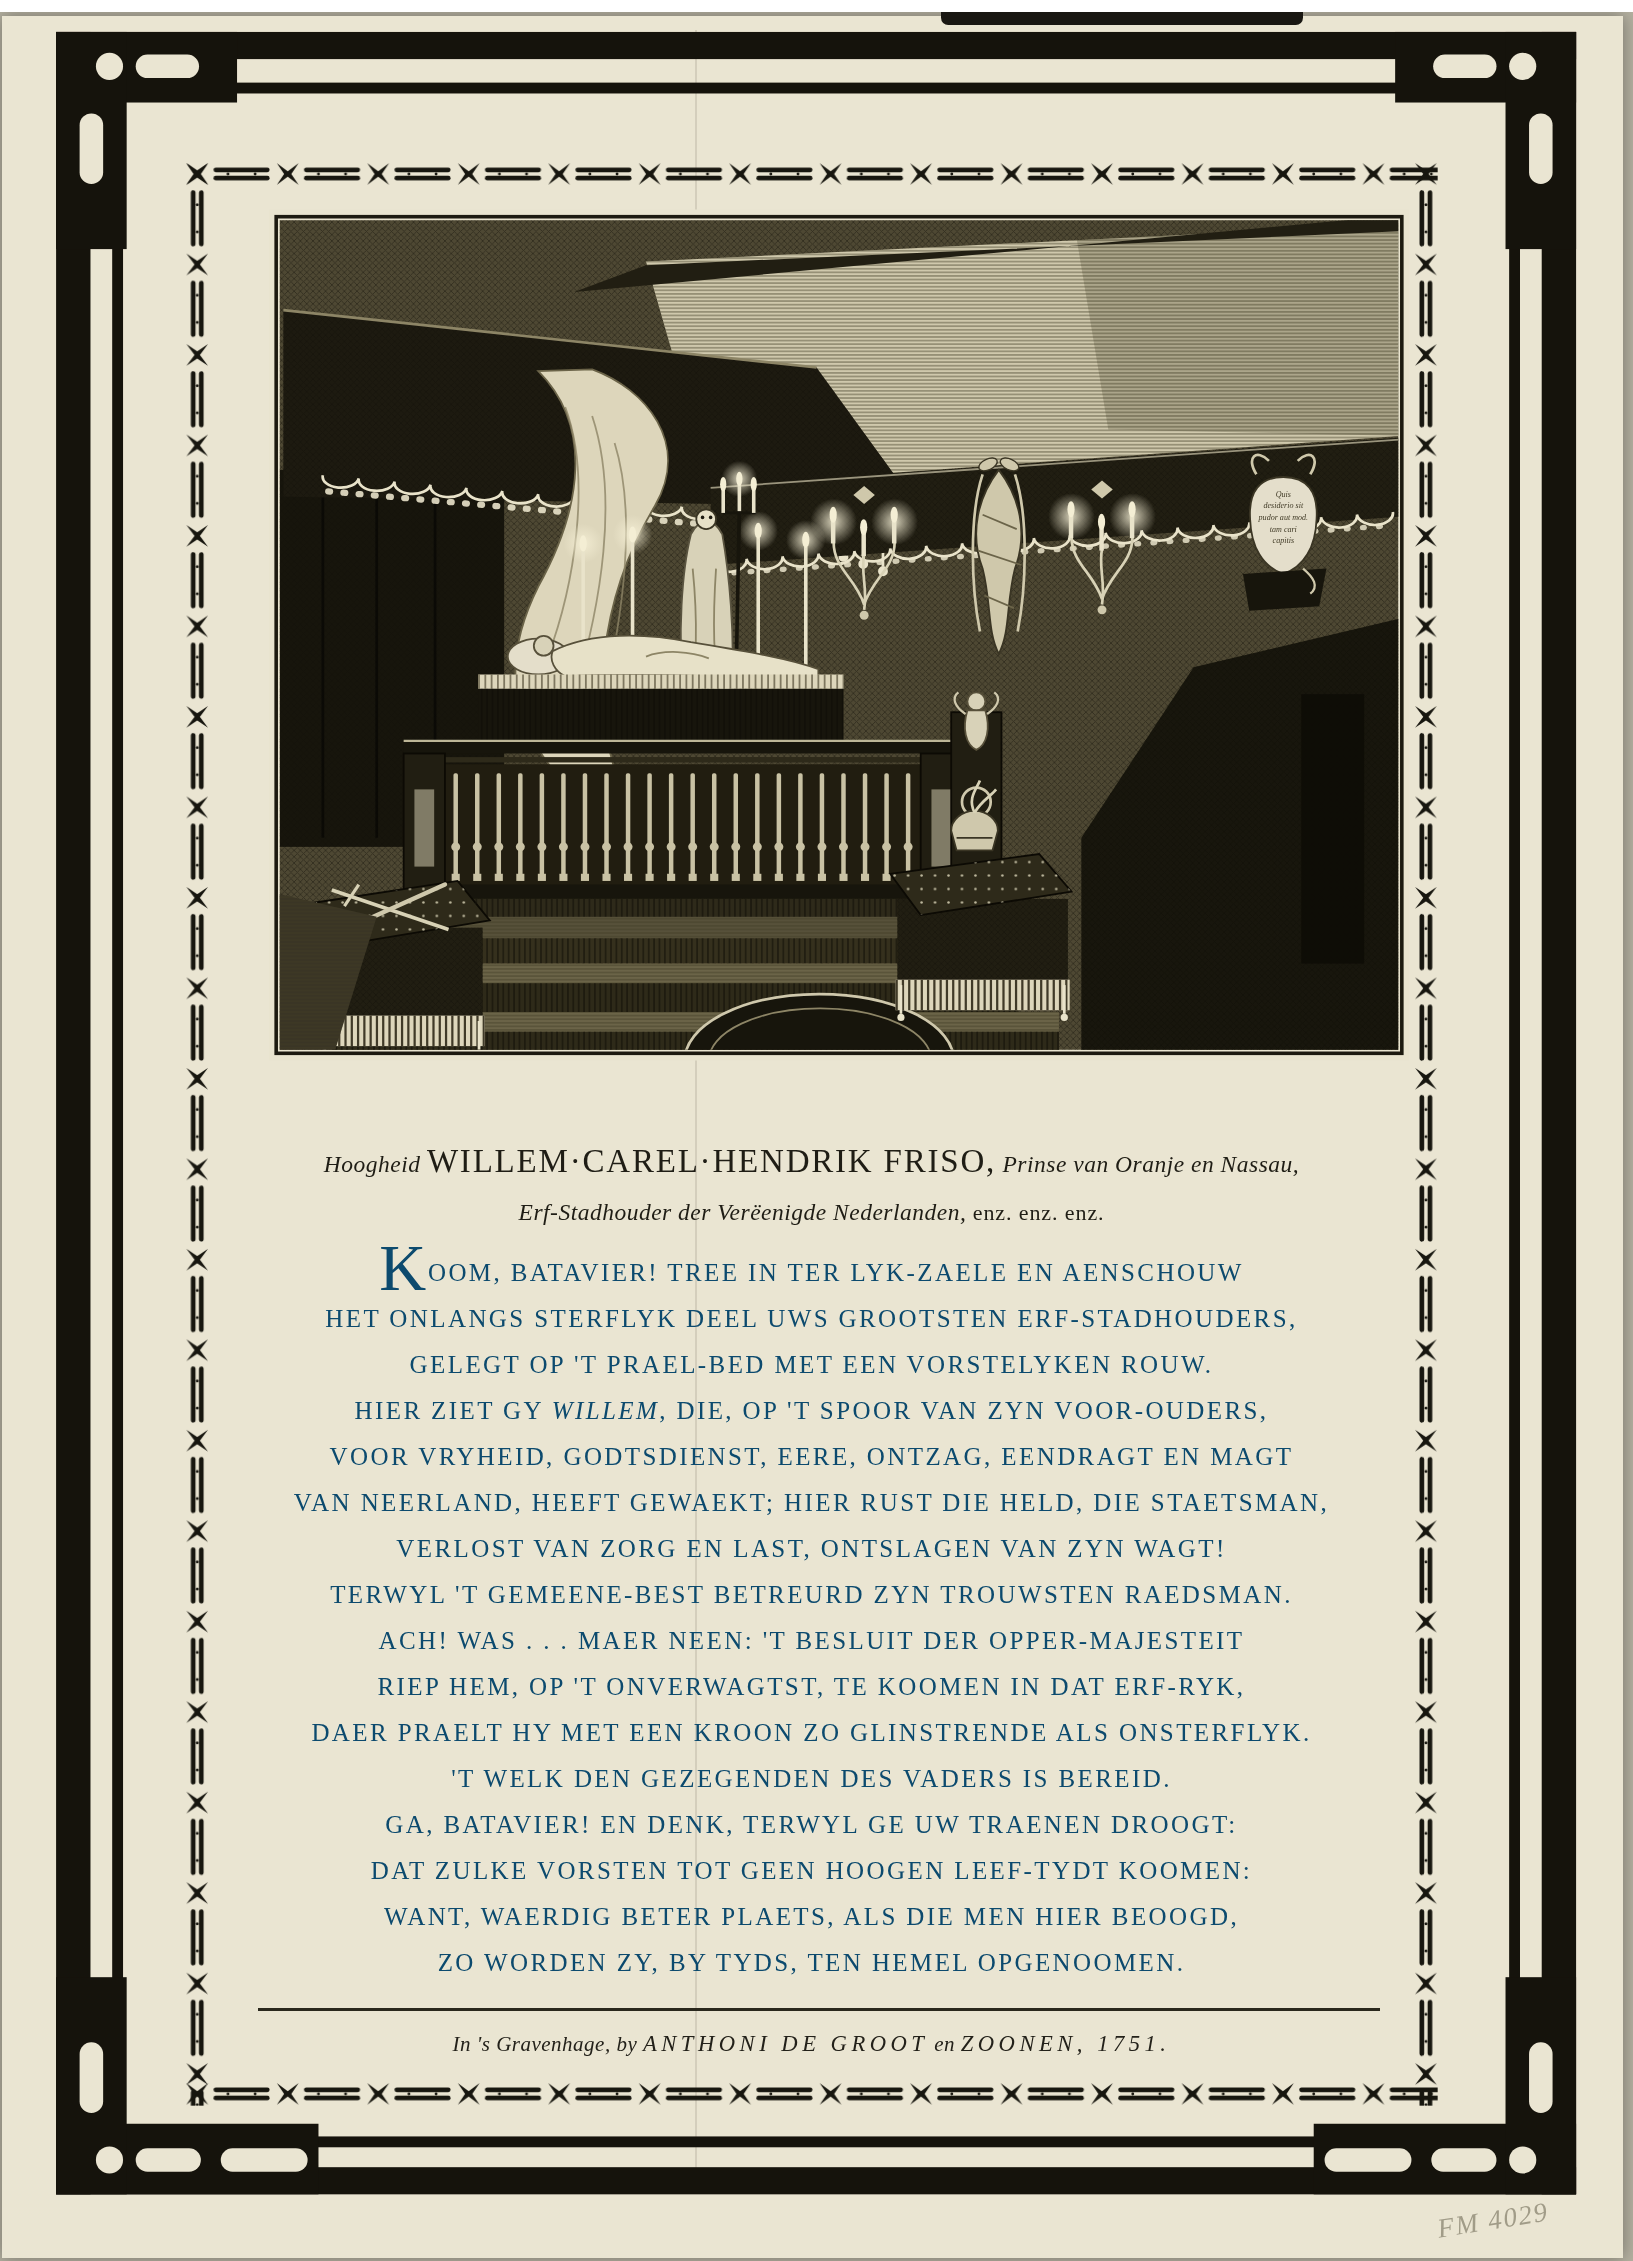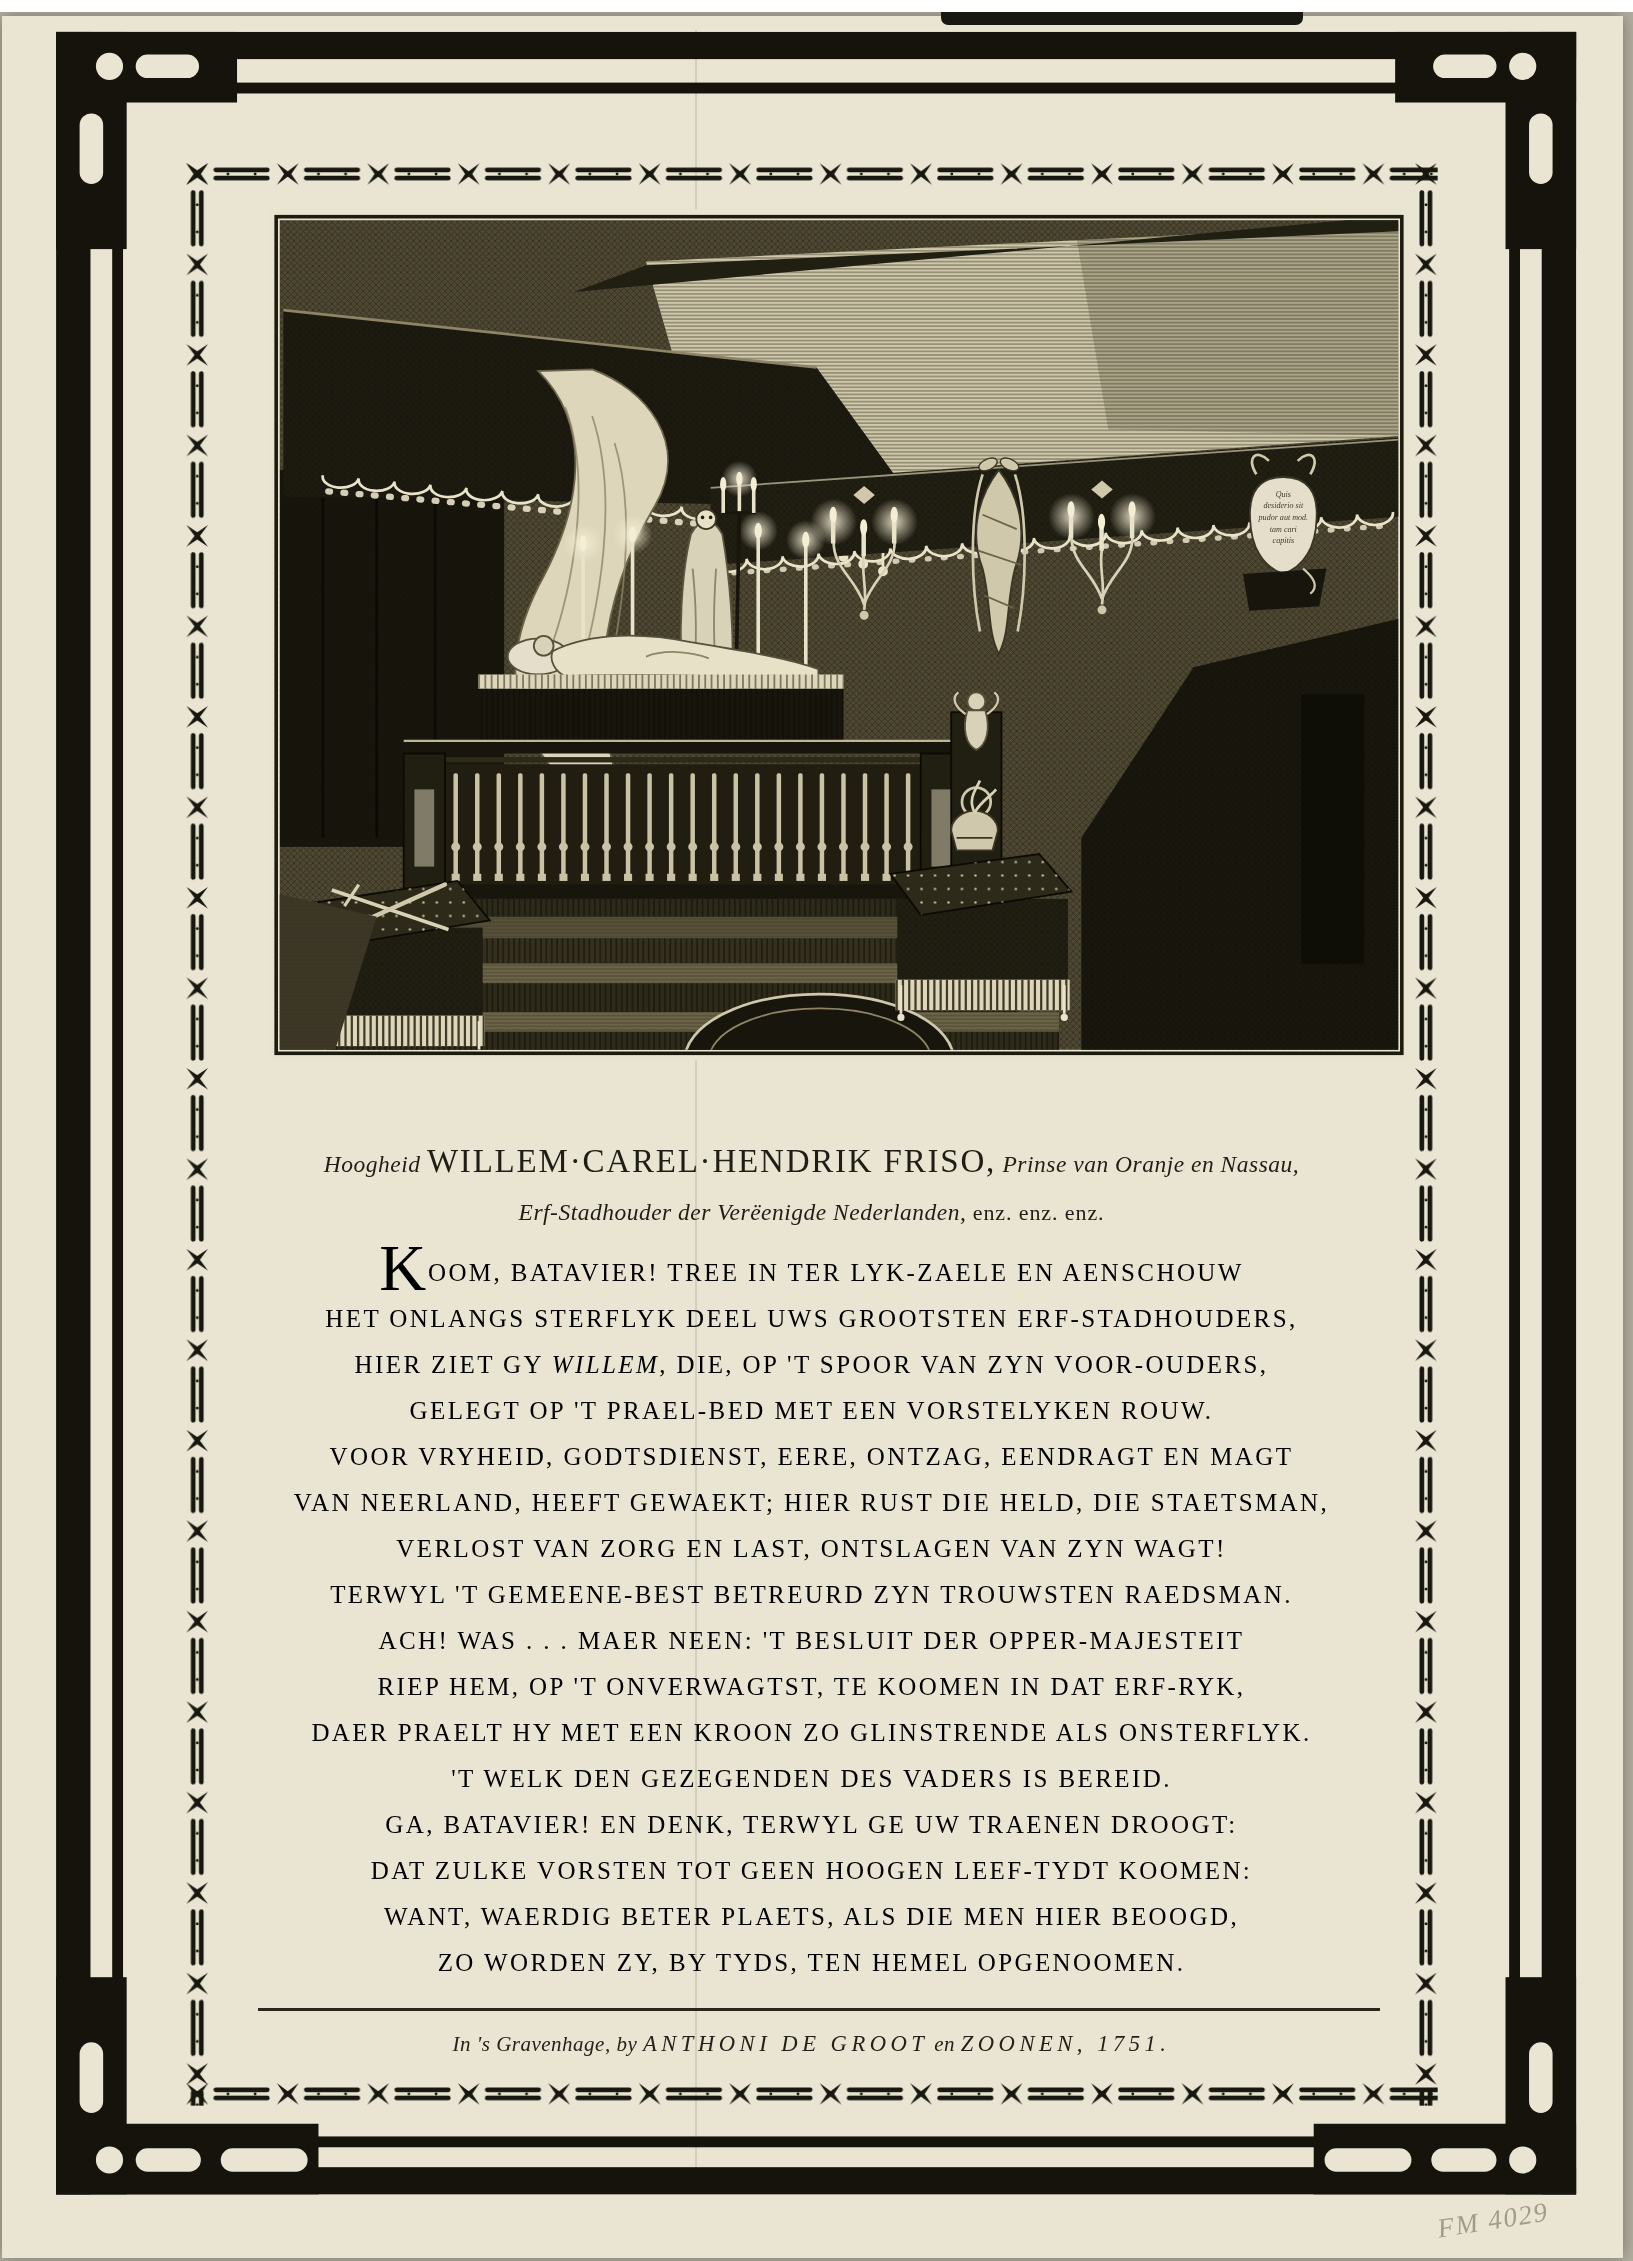--- a/index.html
+++ b/index.html
@@ -11,21 +11,21 @@
   .scan-wedge{position:absolute;left:941px;top:0;width:362px;height:12.7px;background:#191712;border-radius:0 0 7.2px 7.2px;}
   .decor{position:absolute;left:0;top:0;}
   .engraving{position:absolute;left:269px;top:194px;}
   
   .t-line{position:absolute;left:209px;width:1205px;text-align:center;color:#1f1d15;white-space:nowrap;}
   .tcaps{font-size:29px;letter-spacing:1.4px;}
   .tcaps-sm{font-size:25px;letter-spacing:0.9px;}
   .tit{font-style:italic;font-size:23.5px;letter-spacing:0.5px;}
   .tcaps2{font-size:33px;letter-spacing:1.8px;text-align:center;}
   .troman{font-size:22px;letter-spacing:0.9px;}
-  .poem{position:absolute;left:209px;top:1238px;width:1205px;color:#000000;}
+  .poem{position:absolute;left:209px;top:1238px;width:1205px;color:#0c4a6e;}
   .pl{height:46px;line-height:46px;font-size:25px;letter-spacing:2.4px;text-align:center;white-space:nowrap;}
   .dropcap{font-size:65px;line-height:0;vertical-align:-9px;letter-spacing:1.8px;}
   .pit{font-style:italic;}
   .rule{position:absolute;left:258px;top:1996px;width:1122px;height:2.7px;background:#2a281d;}
   .imprint{position:absolute;left:209px;top:2019px;width:1205px;text-align:center;color:#23211a;white-space:nowrap;}
   .imp-it{font-style:italic;font-size:21px;letter-spacing:0.5px;}
   .imp-caps{font-style:italic;font-size:22.6px;letter-spacing:4.5px;}
   .pencil{position:absolute;left:1437px;top:2193px;color:#8f8a76;font-style:italic;font-size:27px;
           transform:rotate(-9deg);opacity:.8;letter-spacing:1.8px;}
 </style>
@@ -403,22 +403,22 @@
   <div class="t-line" style="top:1131px;">
     <span class="tit">Hoogheid </span><span class="tcaps2">WILLEM·CAREL·HENDRIK FRISO,</span><span class="tit"> Prinse van Oranje en Nassau,</span>
   </div>
   <div class="t-line" style="top:1187px;">
     <span class="tit">Erf-Stadhouder der Verëenigde Nederlanden,</span><span class="troman"> enz. enz. enz.</span>
   </div>
 
   <div class="poem">
     <div class="pl"><span class="dropcap">K</span><span>OOM, BATAVIER! TREE IN TER LYK-ZAELE EN AENSCHOUW</span></div>
     <div class="pl">HET ONLANGS STERFLYK DEEL UWS GROOTSTEN ERF-STADHOUDERS,</div>
+    <div class="pl">GELEGT OP 'T PRAEL-BED MET EEN VORSTELYKEN ROUW.</div>
     <div class="pl"><span>HIER ZIET GY </span><span class="pit">WILLEM</span><span>, DIE, OP 'T SPOOR VAN ZYN VOOR-OUDERS,</span></div>
-    <div class="pl">GELEGT OP 'T PRAEL-BED MET EEN VORSTELYKEN ROUW.</div>
     <div class="pl">VOOR VRYHEID, GODTSDIENST, EERE, ONTZAG, EENDRAGT EN MAGT</div>
     <div class="pl">VAN NEERLAND, HEEFT GEWAEKT; HIER RUST DIE HELD, DIE STAETSMAN,</div>
     <div class="pl">VERLOST VAN ZORG EN LAST, ONTSLAGEN VAN ZYN WAGT!</div>
     <div class="pl">TERWYL 'T GEMEENE-BEST BETREURD ZYN TROUWSTEN RAEDSMAN.</div>
     <div class="pl">ACH! WAS . . . MAER NEEN: 'T BESLUIT DER OPPER-MAJESTEIT</div>
     <div class="pl">RIEP HEM, OP 'T ONVERWAGTST, TE KOOMEN IN DAT ERF-RYK,</div>
     <div class="pl">DAER PRAELT HY MET EEN KROON ZO GLINSTRENDE ALS ONSTERFLYK.</div>
     <div class="pl">'T WELK DEN GEZEGENDEN DES VADERS IS BEREID.</div>
     <div class="pl">GA, BATAVIER! EN DENK, TERWYL GE UW TRAENEN DROOGT:</div>
     <div class="pl">DAT ZULKE VORSTEN TOT GEEN HOOGEN LEEF-TYDT KOOMEN:</div>

